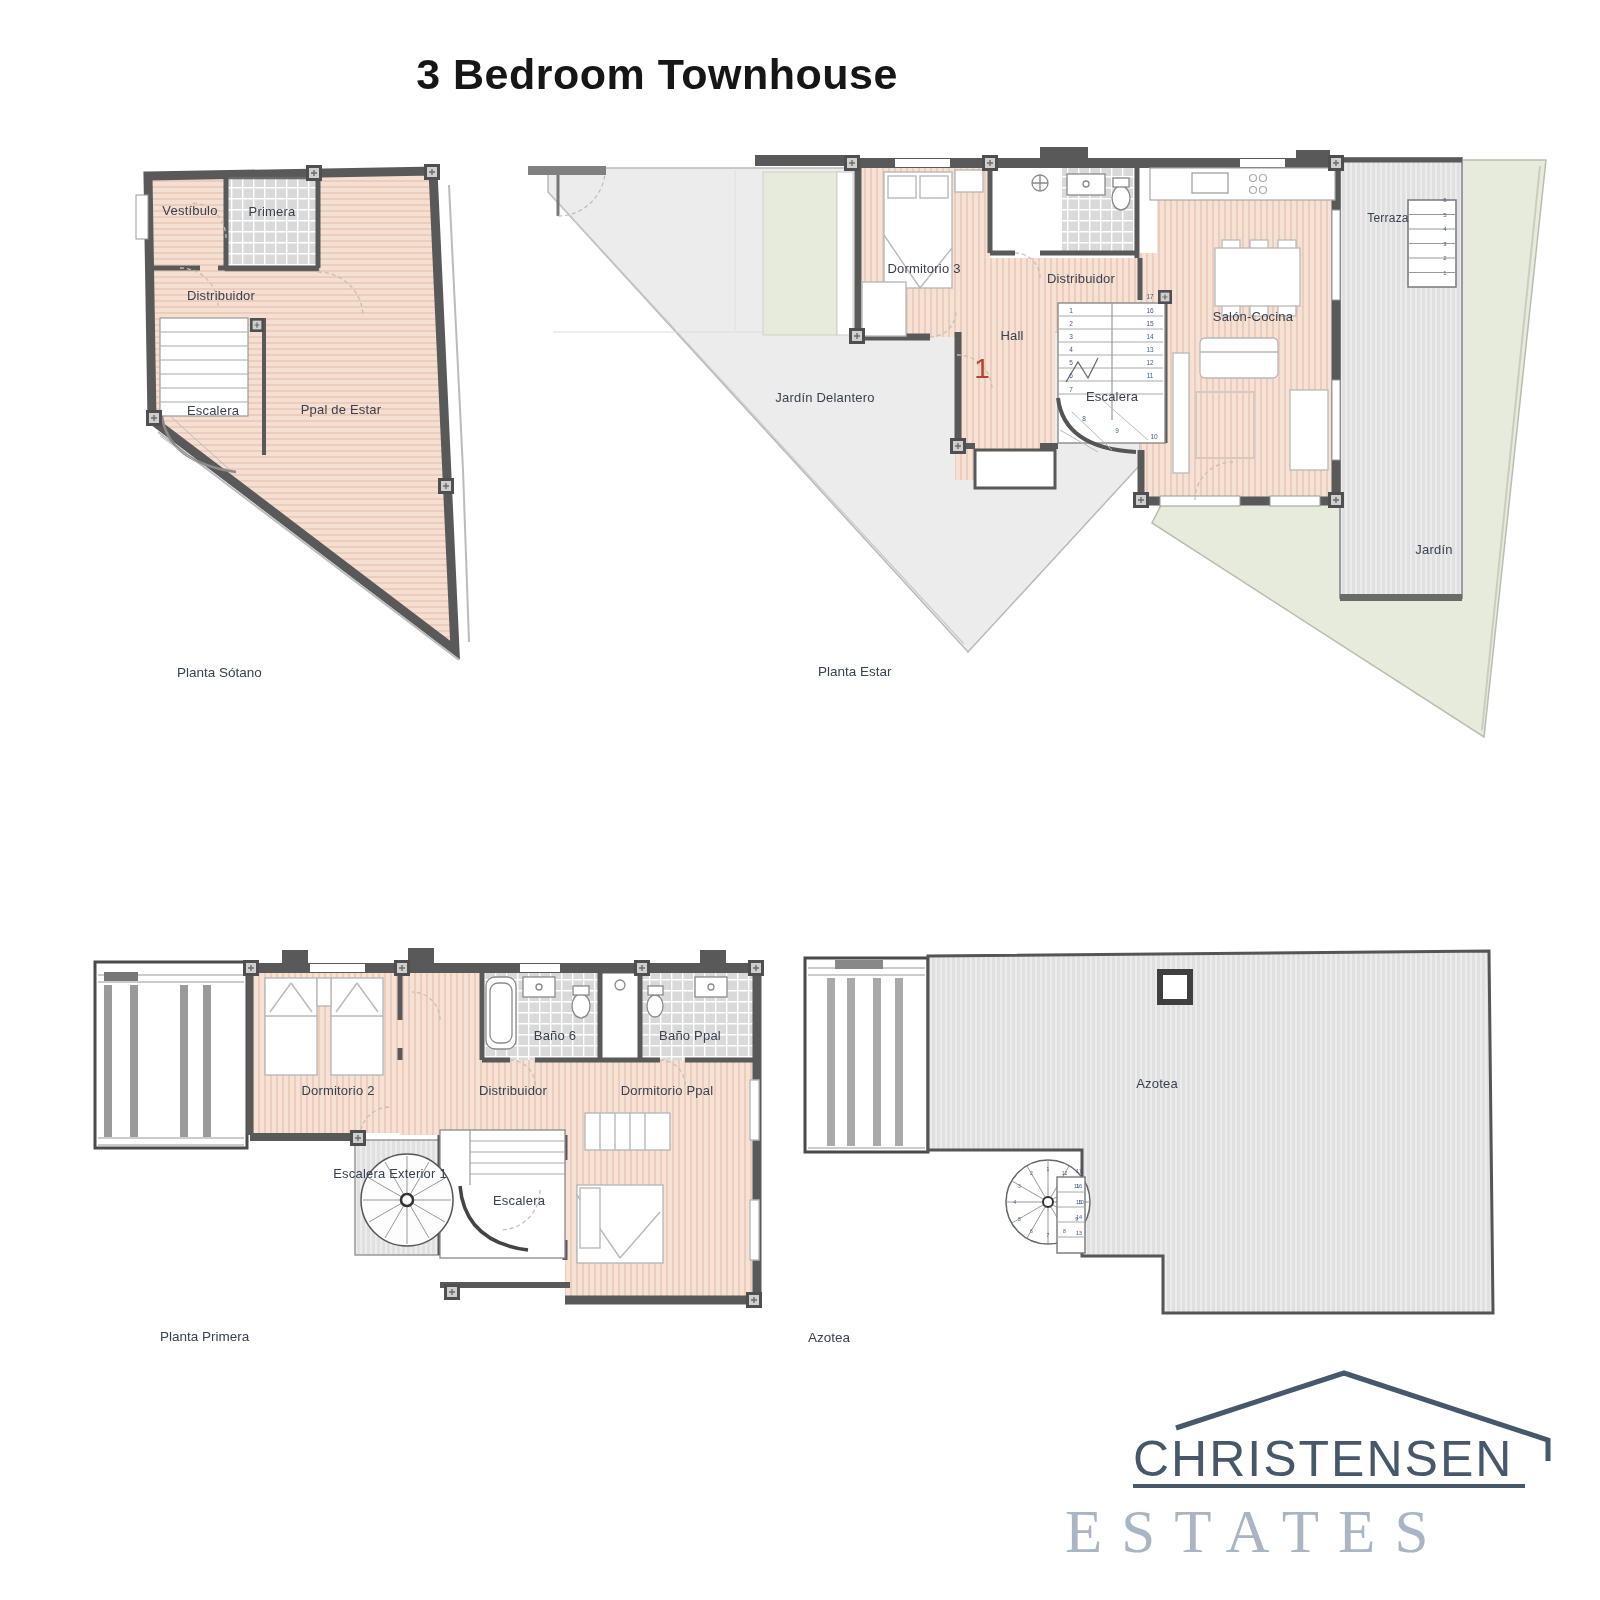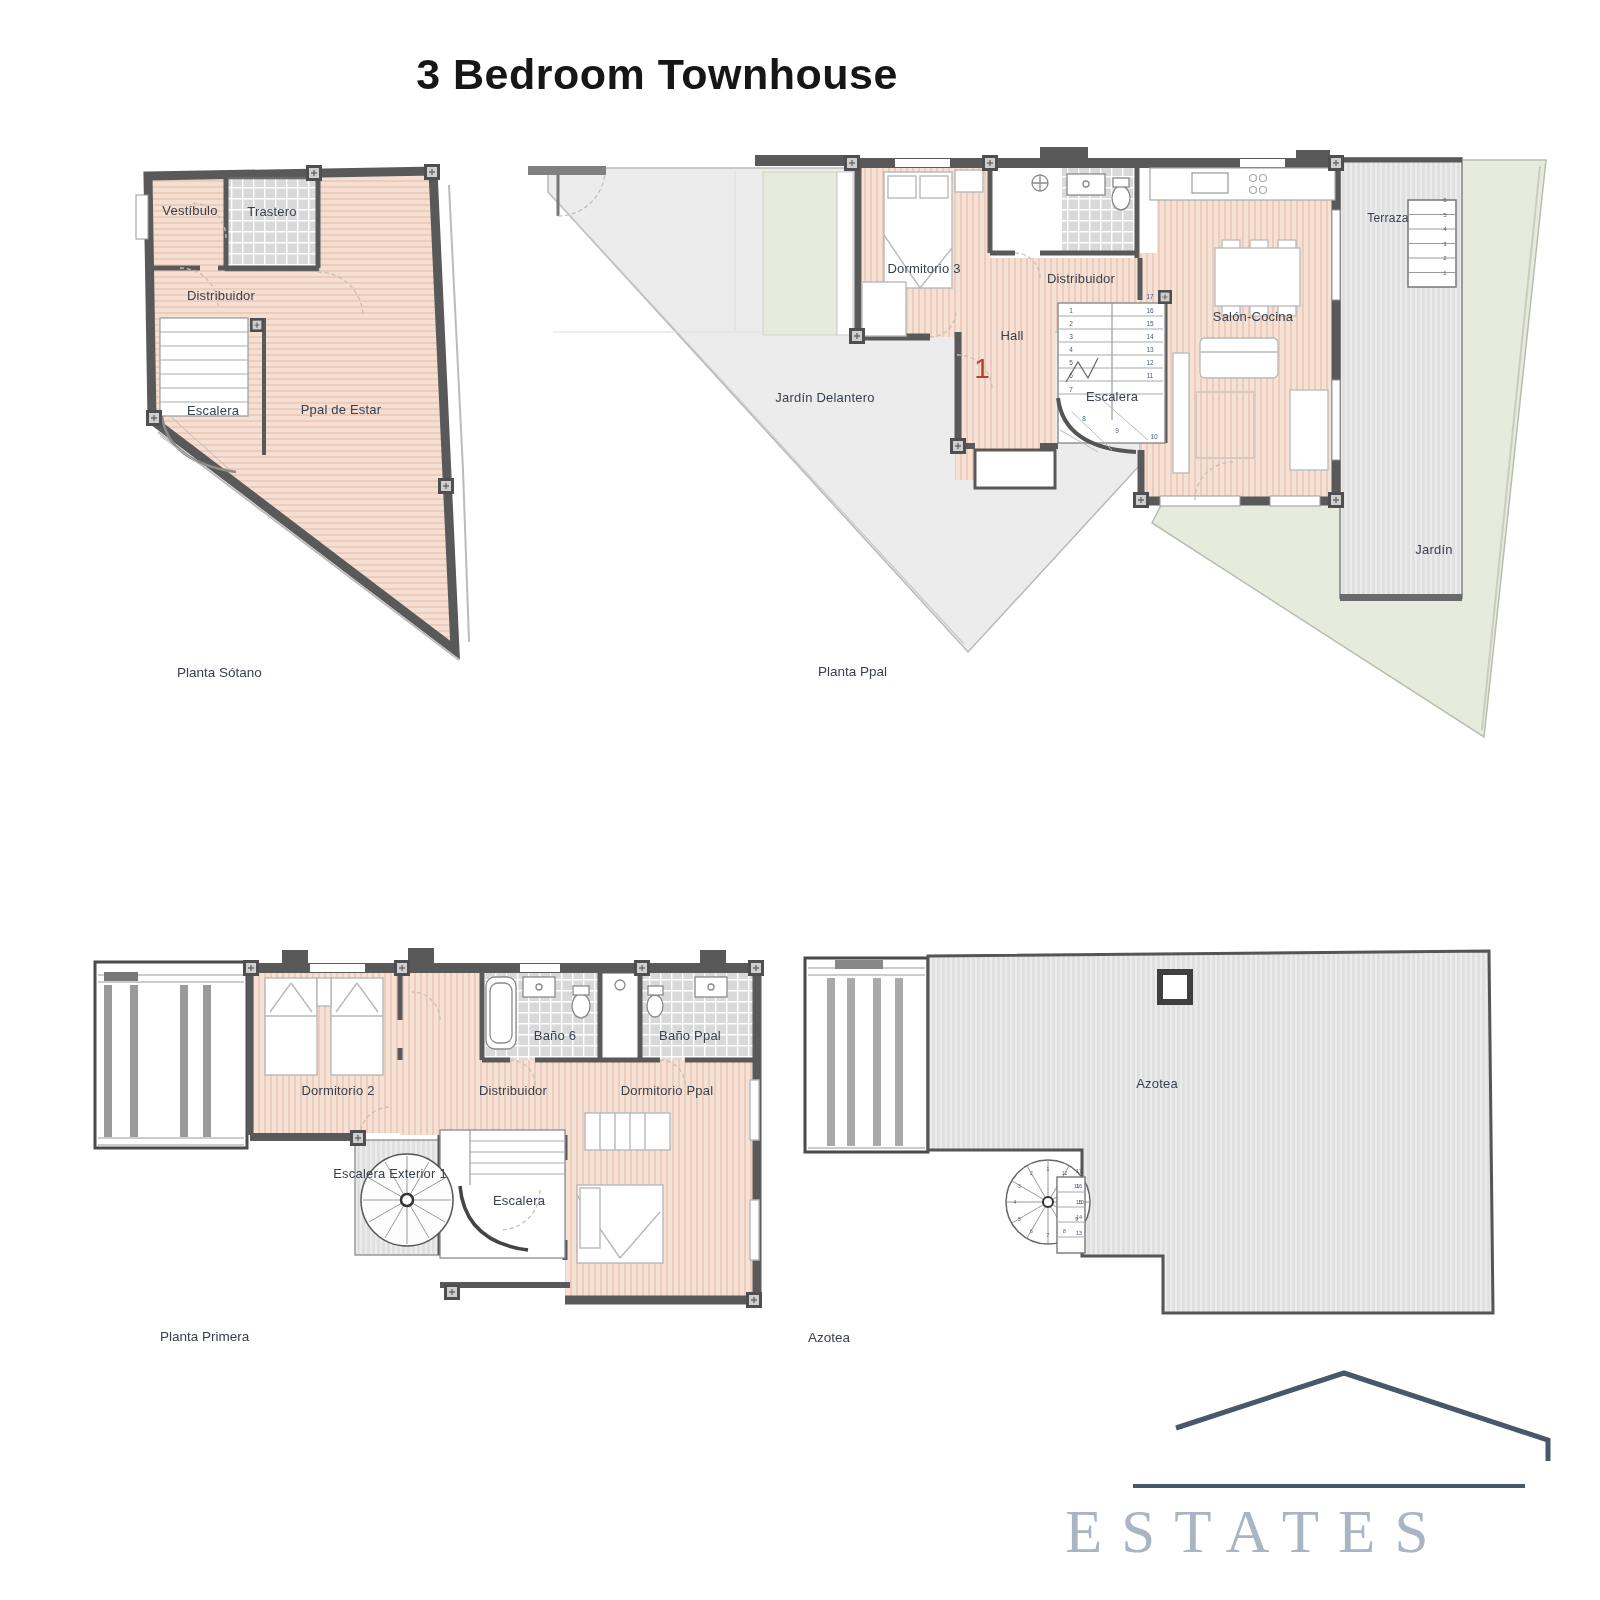--- a/index.html
+++ b/index.html
@@ -344,36 +344,36 @@
     <g>
       <circle cx="1048" cy="1202" r="42" fill="#ffffff" stroke="#666666" stroke-width="1.5"></circle>
       <path d="M1090,1202 H1006 M1084,1223 L1012,1181 M1069,1238 L1027,1166 M1048,1244 V1160 M1027,1238 L1069,1166 M1012,1223 L1084,1181" stroke="#999999" stroke-width="1"></path>
       <circle cx="1048" cy="1202" r="5" fill="#ffffff" stroke="#333333" stroke-width="2"></circle>
       <rect x="1057" y="1177" width="28" height="76" fill="#ffffff" stroke="#777777" stroke-width="1.4"></rect>
       <path d="M1057,1192 H1085 M1057,1207 H1085 M1057,1222 H1085 M1057,1237 H1085" stroke="#aaaaaa" stroke-width="1"></path>
     </g>
   </svg>
 
   <div class="room-label" style="left:190px;top:210px">Vestíbulo</div>
-  <div class="room-label" style="left:272px;top:211px">Trastero</div>
+  <div class="room-label" style="left:272px;top:211px">Primera</div>
   <div class="room-label" style="left:221px;top:295px">Distribuidor</div>
   <div class="room-label" style="left:213px;top:410px">Escalera</div>
   <div class="room-label" style="left:341px;top:409px">Ppal de Estar</div>
   <div class="caption" style="left:177px;top:665px">Planta Sótano</div>
 
   <div class="room-label" style="left:924px;top:268px">Dormitorio 3</div>
   <div class="room-label" style="left:1081px;top:278px">Distribuidor</div>
   <div class="room-label" style="left:1012px;top:335px">Hall</div>
   <div class="room-label" style="left:1112px;top:396px">Escalera</div>
   <div class="room-label" style="left:1253px;top:316px">Salón-Cocina</div>
   <div class="room-label sm" style="left:1388px;top:200px">Terraza</div>
   <div class="room-label" style="left:825px;top:397px">Jardín Delantero</div>
   <div class="room-label" style="left:1434px;top:549px">Jardín</div>
   <div class="unit-number" style="left:982px;top:369px">1</div>
-  <div class="caption" style="left:818px;top:664px">Planta Ppal</div>
+  <div class="caption" style="left:818px;top:664px">Planta Estar</div>
 
   <div class="room-label" style="left:338px;top:1090px">Dormitorio 2</div>
   <div class="room-label" style="left:555px;top:1035px">Baño 6</div>
   <div class="room-label" style="left:690px;top:1035px">Baño Ppal</div>
   <div class="room-label" style="left:513px;top:1090px">Distribuidor</div>
   <div class="room-label" style="left:667px;top:1090px">Dormitorio Ppal</div>
   <div class="room-label" style="left:390px;top:1173px">Escalera Exterior 1</div>
   <div class="room-label" style="left:519px;top:1200px">Escalera</div>
   <div class="caption" style="left:160px;top:1329px">Planta Primera</div>
 
@@ -427,16 +427,17 @@
       <span class="spiral-num" style="left: 16.5px; top: 28.5788px;">8</span>
       <span class="spiral-num" style="left: 28.5788px; top: 16.5px;">9</span>
       <span class="spiral-num" style="left: 33px; top: 8.08267e-15px;">10</span>
       <span class="spiral-num" style="left: 28.5788px; top: -16.5px;">11</span>
       <span class="spiral-num" style="left: 16.5px; top: -28.5788px;">12</span>
     </div>
 
   <svg class="plan" style="left:1160px;top:1362px" width="395" height="105" viewBox="1160 1362 395 105">
     <polyline points="1176,1428 1344,1373 1548,1440 1548,1461" fill="none" stroke="#46586a" stroke-width="5"></polyline>
   </svg>
+  <div class="logo-name">CHRISTENSEN</div>
   <div class="logo-rule"></div>
   <div class="logo-division">ESTATES</div>
 
 </div>
 
 </body></html>

